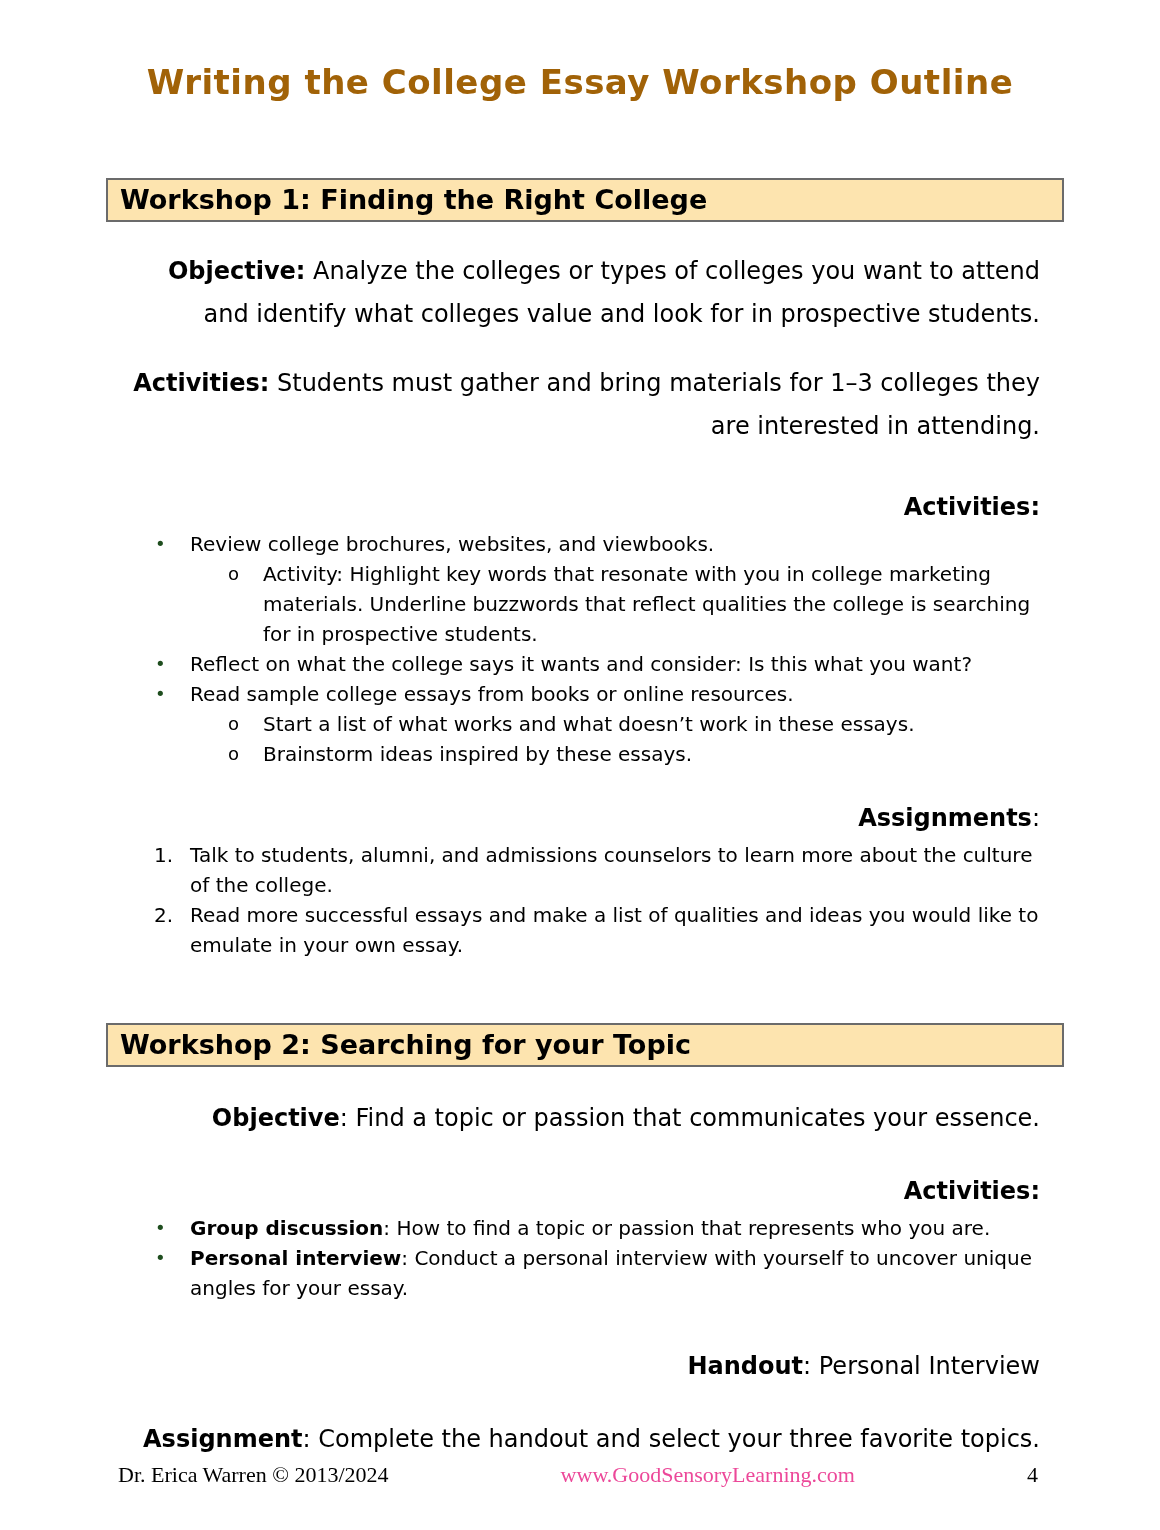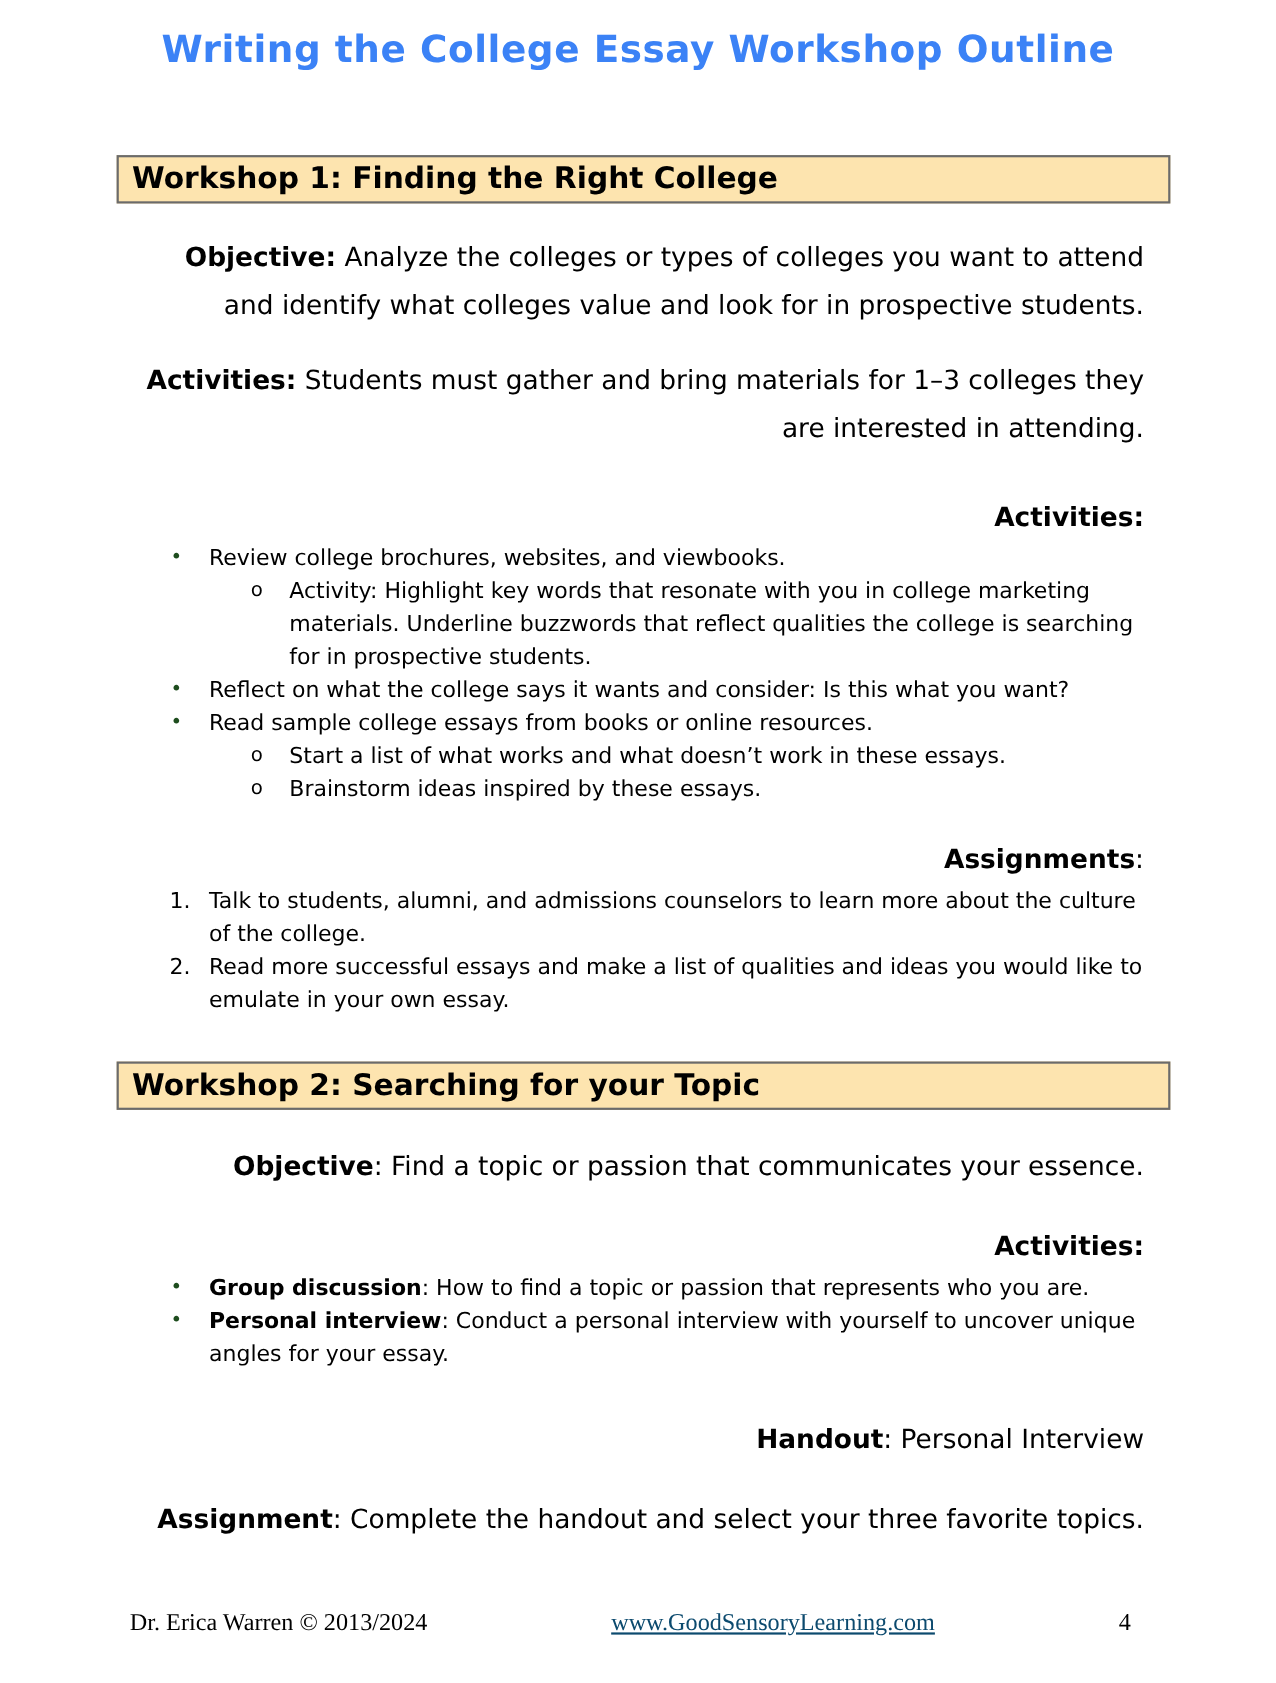--- a/index.html
+++ b/index.html
@@ -12,40 +12,40 @@
     height: 1530px;
     position: relative;
     font-family: "DejaVu Sans", sans-serif;
     color: #000000;
     overflow: hidden;
   }
   .page-title {
     text-align: center;
     font-size: 34px;
     font-weight: bold;
-    color: #3b82f6;
-    margin-top: 25px;
+    color: #a16207;
+    margin-top: 62px;
     letter-spacing: 0.5px;
   }
   .content {
     padding: 0 120px;
   }
   .section-bar {
     margin-left: -14px;
     margin-right: -24px;
     margin-top: 0;
     background: #FDE4AF;
     border: 2px solid #6b6b6b;
     font-weight: bold;
     font-size: 27px;
     padding: 4px 12px 5px 12px;
     box-sizing: border-box;
   }
   .bar-1 { margin-top: 76px; }
-  .bar-2 { margin-top: 42px; }
+  .bar-2 { margin-top: 63px; }
   .para {
     font-size: 24px;
     line-height: 43px;
     margin: 0;
     text-align: right;
   }
   .label { font-weight: bold; }
   .mt-obj1   { margin-top: 28px; }
   .mt-prep   { margin-top: 26px; }
   .mt-actlbl { margin-top: 38px; }
@@ -87,36 +87,35 @@
     font-size: 20px;
     padding-left: 2px;
     box-sizing: border-box;
   }
   .ol { padding-left: 32px; }
   .li .li-text { flex: 1 1 auto; }
 
   .footer {
     position: absolute;
     left: 0;
-    right: 14px;
+    right: 4px;
     bottom: 42px;
     padding: 0 118px;
     display: flex;
     align-items: baseline;
     font-family: "Liberation Serif", serif;
     font-size: 22px;
   }
   .footer .author { flex: 0 0 auto; }
   .footer .center-zone {
     flex: 1 1 auto;
     text-align: center;
   }
   .footer a.site-link {
-    color: #0c4a6e;
-    text-decoration: underline;
+    color: #ec4899;
     cursor: pointer;
   }
   .footer .page-num { flex: 0 0 auto; }
 </style>
 </head>
 <body>
 
 <h1 class="page-title">Writing the College Essay Workshop Outline</h1>
 
 <div class="content">

